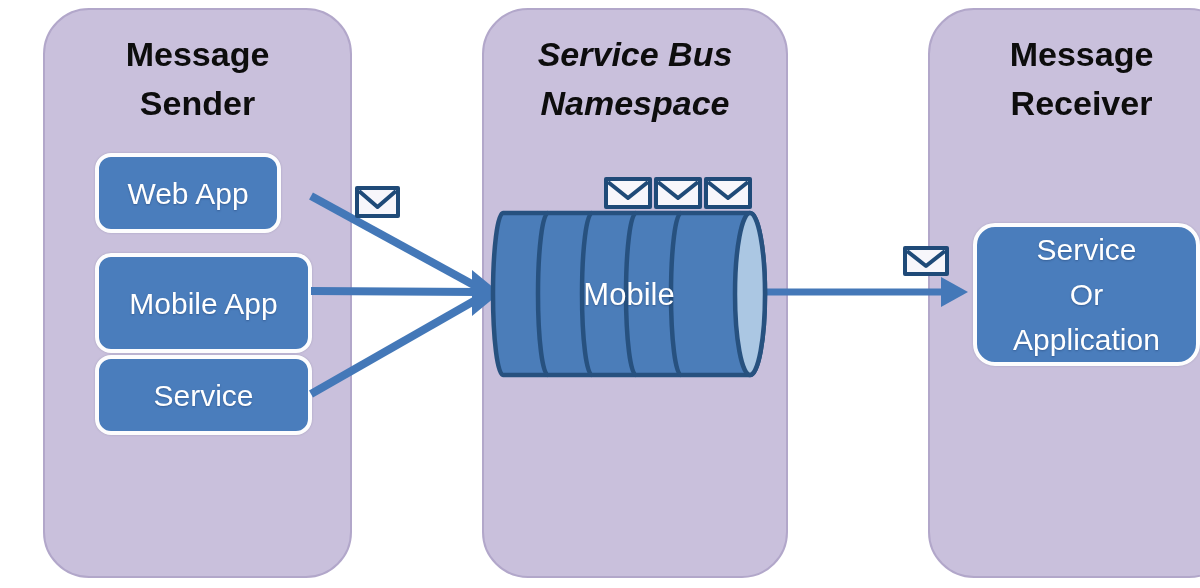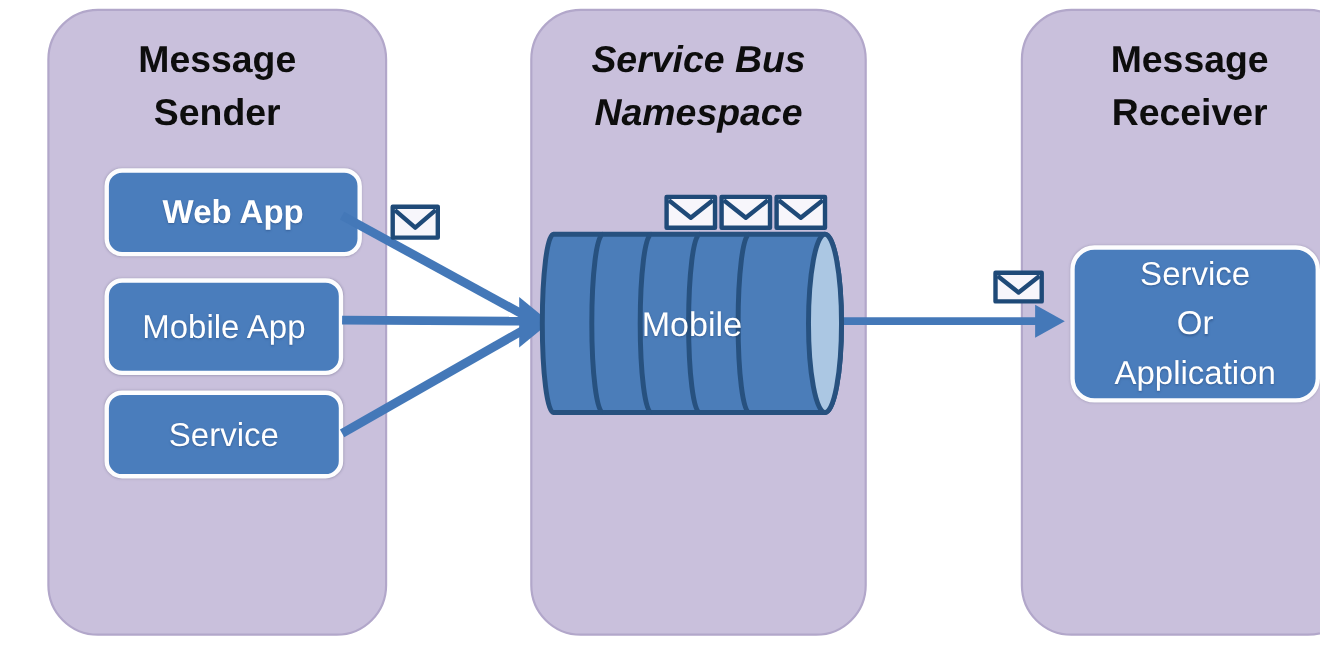--- a/index.html
+++ b/index.html
@@ -36,22 +36,22 @@
     border:4px solid #fdfdfe;
     border-radius:16px;
     box-sizing:border-box;
     color:#ffffff;
     font-size:30px;line-height:45px;
     text-align:center;
     white-space:pre-line;
     text-shadow:0 1px 2px rgba(20,40,80,0.35);
     box-shadow:0 0 2px rgba(60,60,90,0.25);
   }
-  .node-web-app   {left:50px;top:143px;width:234px;height:80px;font-weight:bold;}
-  .node-mobile-app{left:50px;top:243px;width:217px;height:88px;}
+  .node-web-app   {left:50px;top:143px;width:186px;height:80px;}
+  .node-mobile-app{left:50px;top:243px;width:217px;height:100px;}
   .node-service   {left:50px;top:345px;width:217px;height:80px;}
   .node-receiver  {left:43px;top:213px;width:227px;height:143px;border-radius:22px;}
   .overlay{
     position:absolute;left:0;top:0;width:1200px;height:588px;
     pointer-events:none;
   }
   .queue-label{
     position:absolute;left:463px;top:276px;width:252px;height:38px;
     display:flex;align-items:center;justify-content:center;
     color:#ffffff;font-size:31px;

